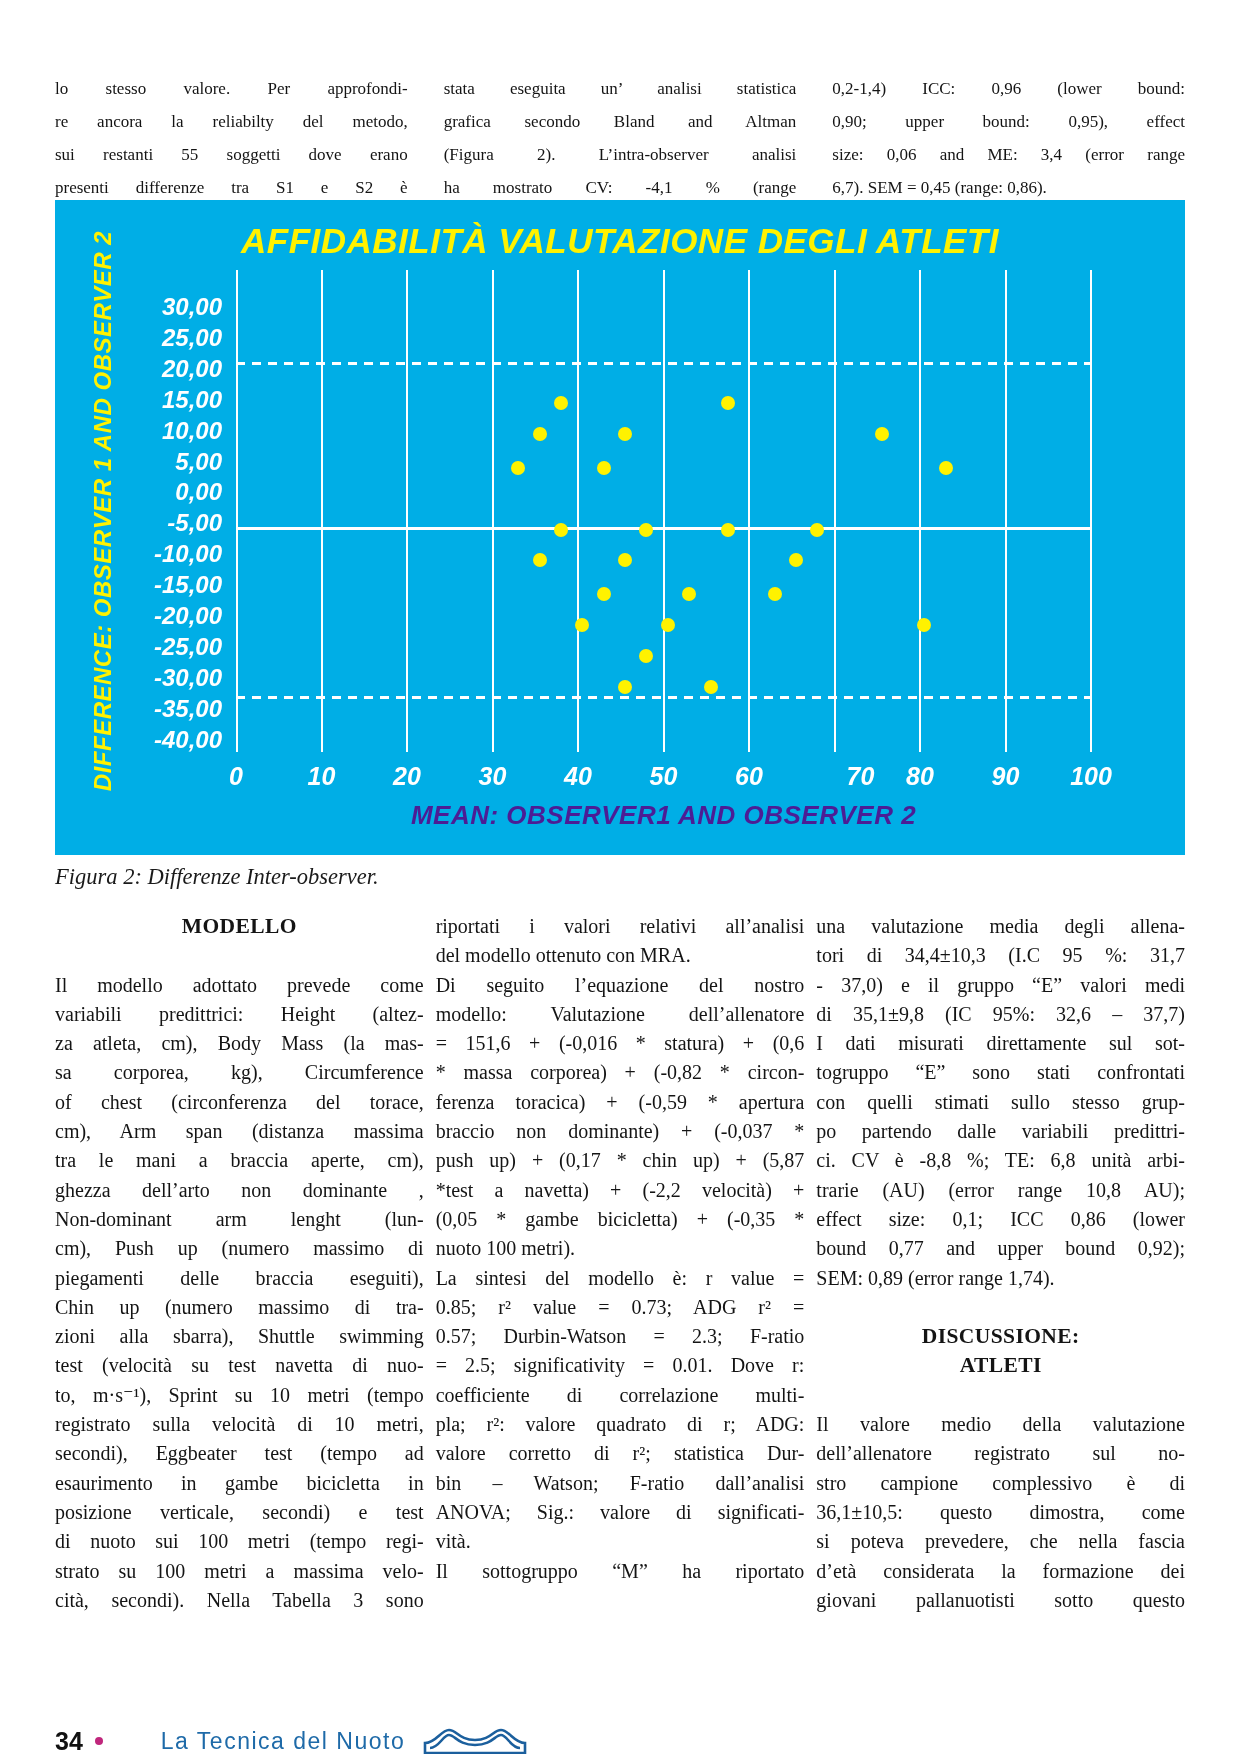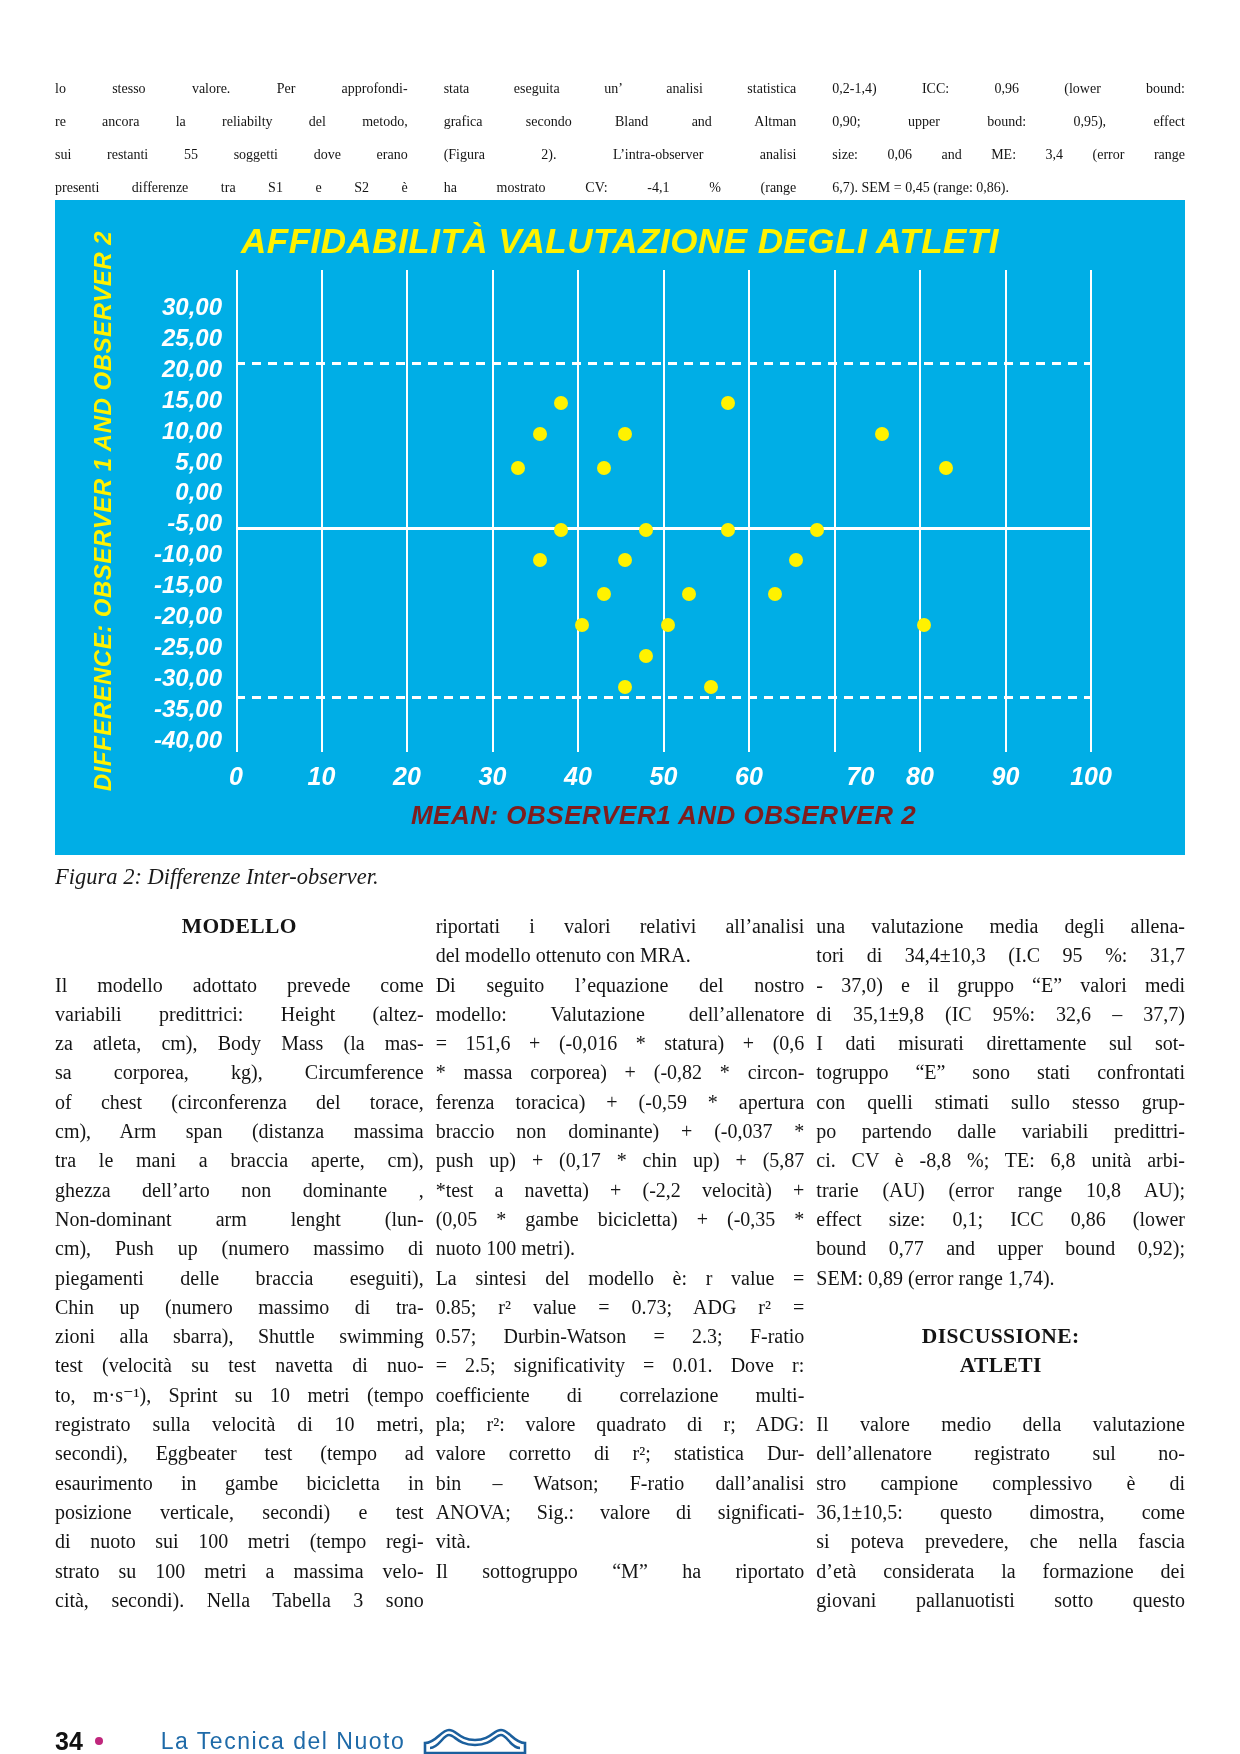--- a/index.html
+++ b/index.html
@@ -3,21 +3,21 @@
 <meta charset="utf-8">
 <style>
   html,body { margin:0; padding:0; background:#e8e8e8; }
   .page {
     position:relative; width:1240px; height:1754px; margin:0 auto;
     background:#ffffff; outline:1px solid #c9c9c9; overflow:hidden;
     font-family:"Liberation Serif","DejaVu Serif",serif; color:#141414;
   }
   
   .cols { position:absolute; left:55px; right:55px; display:grid; grid-template-columns:1fr 1fr 1fr; column-gap:36px; }
-  .top-cols { top:72px; font-size:14px; }
+  .top-cols { top:72px; font-size:17px; }
   .top-cols .tl { line-height:33px; }
   .body-cols { top:912px; font-size:20px;gap:12px; }
   .body-cols .tl, .body-cols .col-heading, .body-cols .sp { line-height:29.3px; }
   .tl { text-align:justify; text-align-last:justify; white-space:nowrap0; }
   .tl.plain { text-align:left; text-align-last:left; }
   .col-heading { font-weight:bold; text-align:center; font-size:21.5px; letter-spacing:0.4px; }
   .sp { height:29.3px; }
   
   .chart {
     position:absolute; left:55px; top:200px; width:1130px; height:655px;
@@ -28,21 +28,21 @@
   .plot { position:absolute; left:181px; top:70px; width:855px; height:482px; }
   .y-axis-line { position:absolute; left:0; top:0; bottom:0; width:2px; background:#fff; }
   .gridline-v { position:absolute; top:0; bottom:0; width:2px; background:#fff; }
   .refline { position:absolute; left:0; right:0; height:3px; }
   .refline.solid { background:#fff; }
   .refline.dashed { background:repeating-linear-gradient(90deg,#fff 0 9px,transparent 9px 16px); }
   .pt { position:absolute; width:14px; height:14px; border-radius:50%; background:#FFF200; transform:translate(-50%,-50%); z-index:3; }
   .y-tick { position:absolute; right:calc(100% + 14px); transform:translateY(-50%); color:#fff; font-size:24px; white-space:nowrap; }
   .x-tick { position:absolute; top:calc(100% + 10px); transform:translateX(-50%); color:#fff; font-size:25px; }
   .y-title { position:absolute; left:48px; top:311px; transform:translate(-50%,-50%) rotate(-90deg); color:#FFF200; font-size:24px; white-space:nowrap; letter-spacing:0.5px; }
-  .x-title { position:absolute; left:50%; top:calc(100% + 48px); transform:translateX(-50%); color:#7f1d1d; font-size:26px; white-space:nowrap; letter-spacing:0.5px; }
+  .x-title { position:absolute; left:50%; top:calc(100% + 48px); transform:translateX(-50%); color:#4c1d95; font-size:26px; white-space:nowrap; letter-spacing:0.5px; }
   
   .caption { position:absolute; left:55px; top:864px; font-style:italic; font-size:22.5px; color:#1a1a1a; }
   .footer { position:absolute; left:55px; top:1724px; display:flex; align-items:center; font-family:"Liberation Sans","DejaVu Sans",sans-serif; }
   .page-num { font-weight:bold; font-size:25px; color:#111; }
   .footer-dot { width:8px; height:8px; border-radius:50%; background:#c0267c; margin:0 11px 0 12px; }
   .mag-name { color:#1e6aa8; font-size:23px; letter-spacing:1.5px;margin-left:47px; }
   .logo { margin-left:16px; display:flex; align-items:center; }
 </style>
 </head>
 <body>

